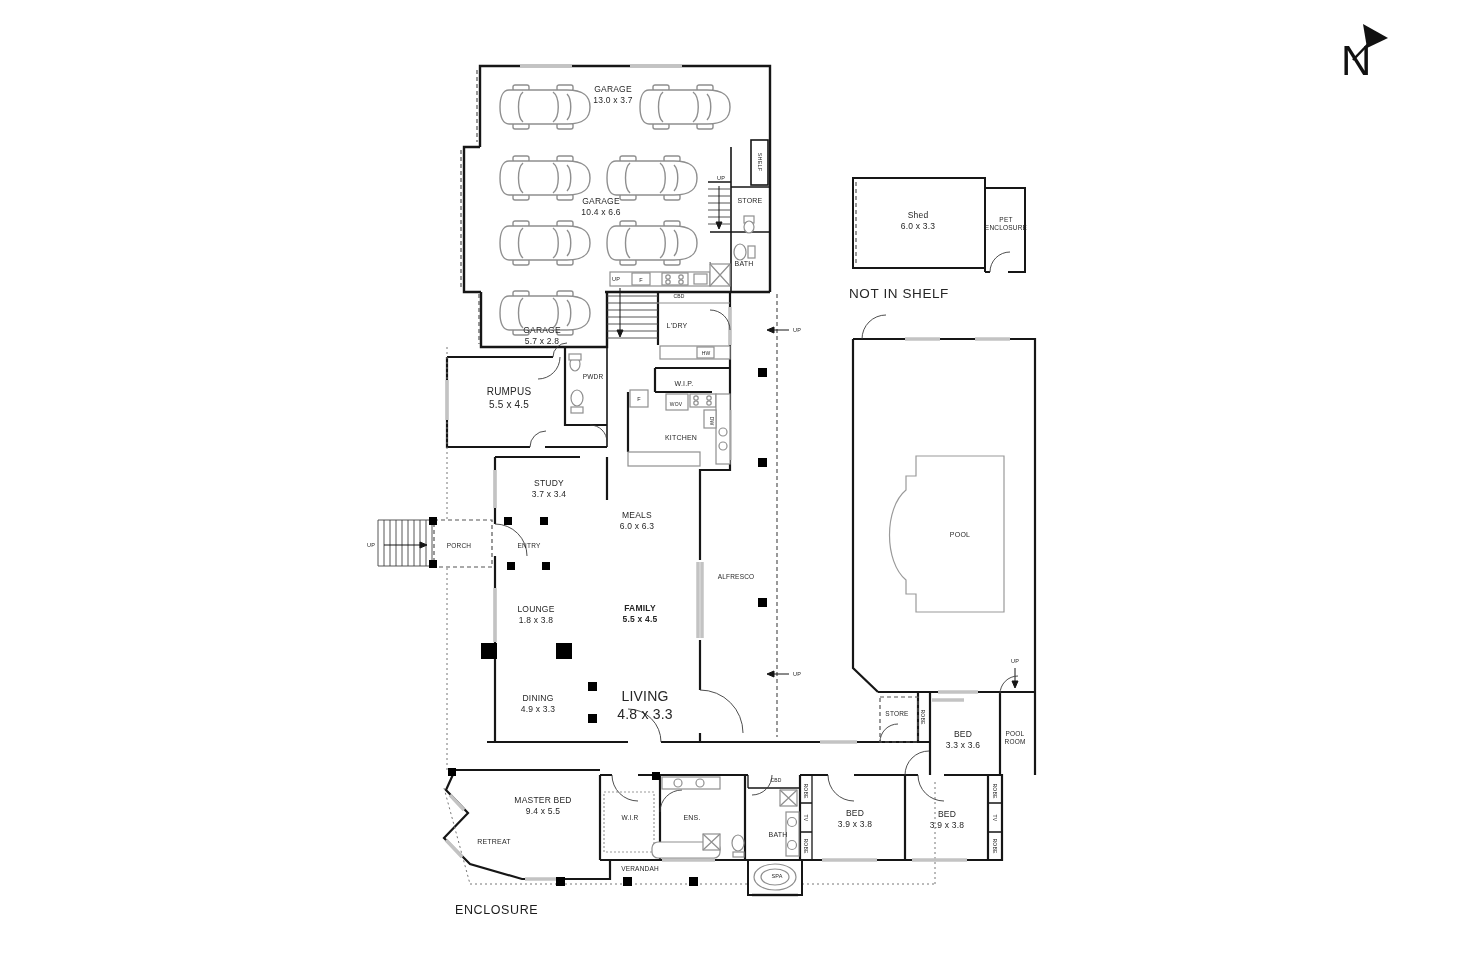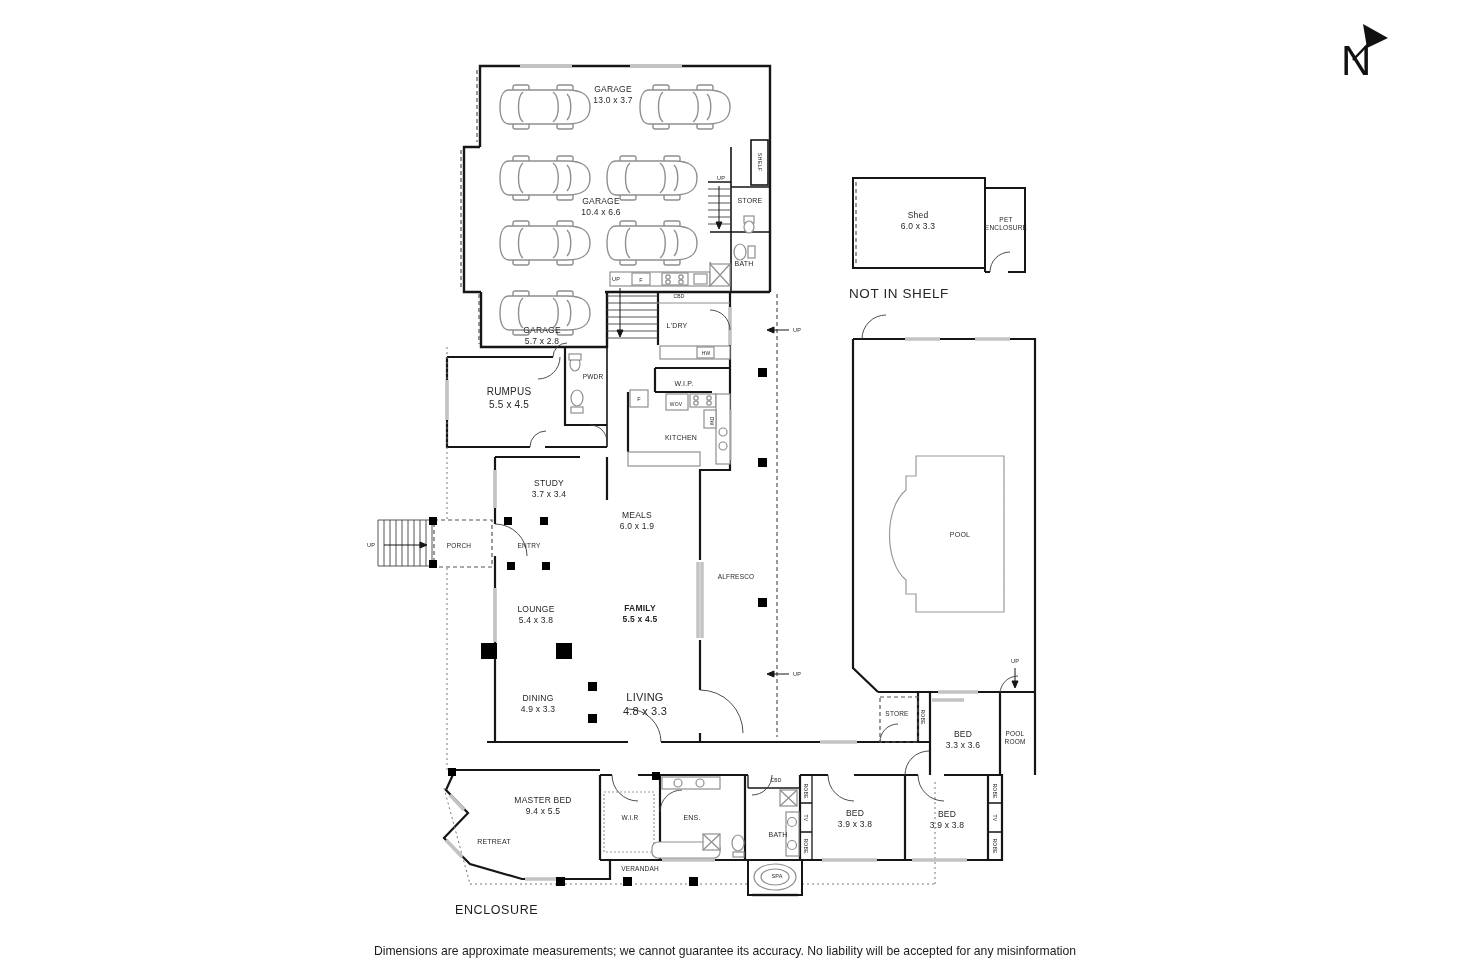--- a/index.html
+++ b/index.html
@@ -277,35 +277,35 @@
       <div class="lbl" style="left: 509px; top: 398px; font-size: 10px; text-align: center;">RUMPUS
 5.5 x 4.5</div>
       <div class="lbl" style="left: 684px; top: 384px; font-size: 7px;">W.I.P.</div>
       <div class="lbl" style="left: 639px; top: 399px; font-size: 5.5px;">F</div>
       <div class="lbl" style="left: 676px; top: 404px; font-size: 5px;">WOV</div>
       <div class="lbl rot" style="left: 712px; top: 421px; font-size: 5px;">DW</div>
       <div class="lbl" style="left: 681px; top: 438px; font-size: 7px;">KITCHEN</div>
       <div class="lbl" style="left: 528px; top: 489px; font-size: 8.5px; margin-left: 21px;">STUDY
 3.7 x 3.4</div>
       <div class="lbl" style="left: 637px; top: 521px; font-size: 8.5px;">MEALS
-6.0 x 1.9</div>
+6.0 x 6.3</div>
       <div class="lbl" style="left: 371px; top: 545px; font-size: 5.5px;">UP</div>
       <div class="lbl" style="left: 459px; top: 546px; font-size: 6.5px;">PORCH</div>
       <div class="lbl" style="left: 529px; top: 546px; font-size: 6.5px;">ENTRY</div>
       <div class="lbl" style="left: 536px; top: 615px; font-size: 8.5px;">LOUNGE
-5.4 x 3.8</div>
+1.8 x 3.8</div>
       <div class="lbl" style="left: 640px; top: 614px; font-size: 8.5px; font-weight: bold;">FAMILY
 5.5 x 4.5</div>
       <div class="lbl" style="left: 736px; top: 577px; font-size: 6.5px;">ALFRESCO</div>
       <div class="lbl" style="left: 797px; top: 330px; font-size: 5.5px;">UP</div>
       <div class="lbl" style="left: 797px; top: 674px; font-size: 5.5px;">UP</div>
       <div class="lbl" style="left: 960px; top: 535px; font-size: 7px;">POOL</div>
       <div class="lbl" style="left: 538px; top: 704px; font-size: 8.5px;">DINING
 4.9 x 3.3</div>
-      <div class="lbl" style="left: 645px; top: 705px; font-size: 11px;">LIVING
+      <div class="lbl" style="left: 645px; top: 705px; font-size: 14px;">LIVING
 4.8 x 3.3</div>
       <div class="lbl" style="left: 897px; top: 714px; font-size: 6.5px;">STORE</div>
       <div class="lbl rot" style="left: 923px; top: 717px; font-size: 5px;">ROBE</div>
       <div class="lbl" style="left: 963px; top: 740px; font-size: 8.5px;">BED
 3.3 x 3.6</div>
       <div class="lbl" style="left: 1015px; top: 738px; font-size: 6.5px;">POOL
 ROOM</div>
       <div class="lbl" style="left: 1015px; top: 661px; font-size: 5.5px;">UP</div>
       <div class="lbl" style="left: 543px; top: 806px; font-size: 8.5px;">MASTER BED
 9.4 x 5.5</div>
@@ -323,14 +323,13 @@
 3.9 x 3.8</div>
       <div class="lbl rot" style="left: 995px; top: 791px; font-size: 5px;">ROBE</div>
       <div class="lbl rot" style="left: 995px; top: 818px; font-size: 5px;">TV</div>
       <div class="lbl rot" style="left: 995px; top: 846px; font-size: 5px;">ROBE</div>
       <div class="lbl" style="left: 640px; top: 869px; font-size: 6.5px;">VERANDAH</div>
       <div class="lbl" style="left: 777px; top: 876px; font-size: 5.5px;">SPA</div>
     </div>
 
   <div id="compass-n">N</div>
   <div id="floorplan-title">ENCLOSURE</div>
-  <div id="disclaimer">Dimensions are approximate measurements; we cannot guarantee its accuracy. No liability will be accepted for any misinformation</div>
 </div>
 
 </body></html>

